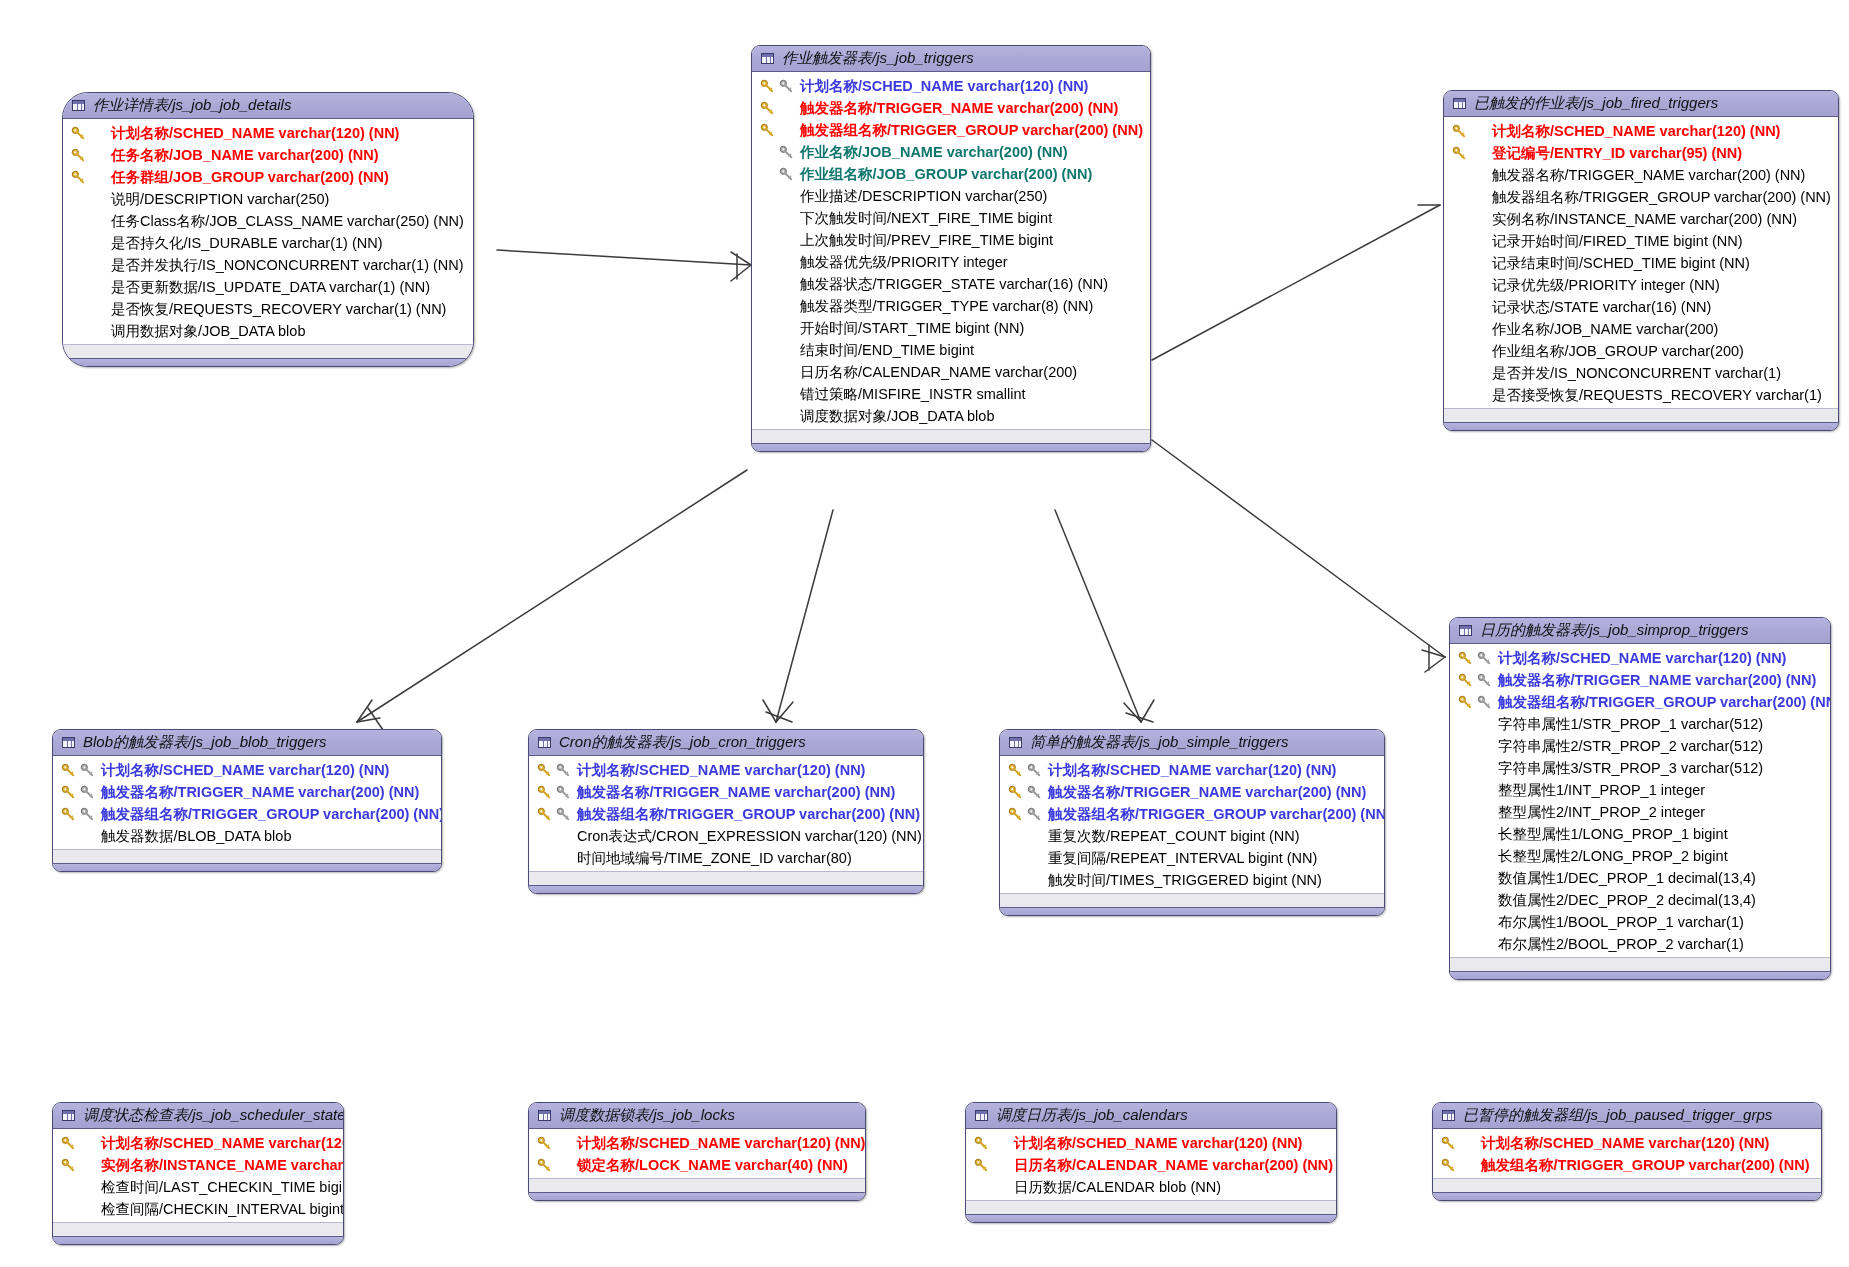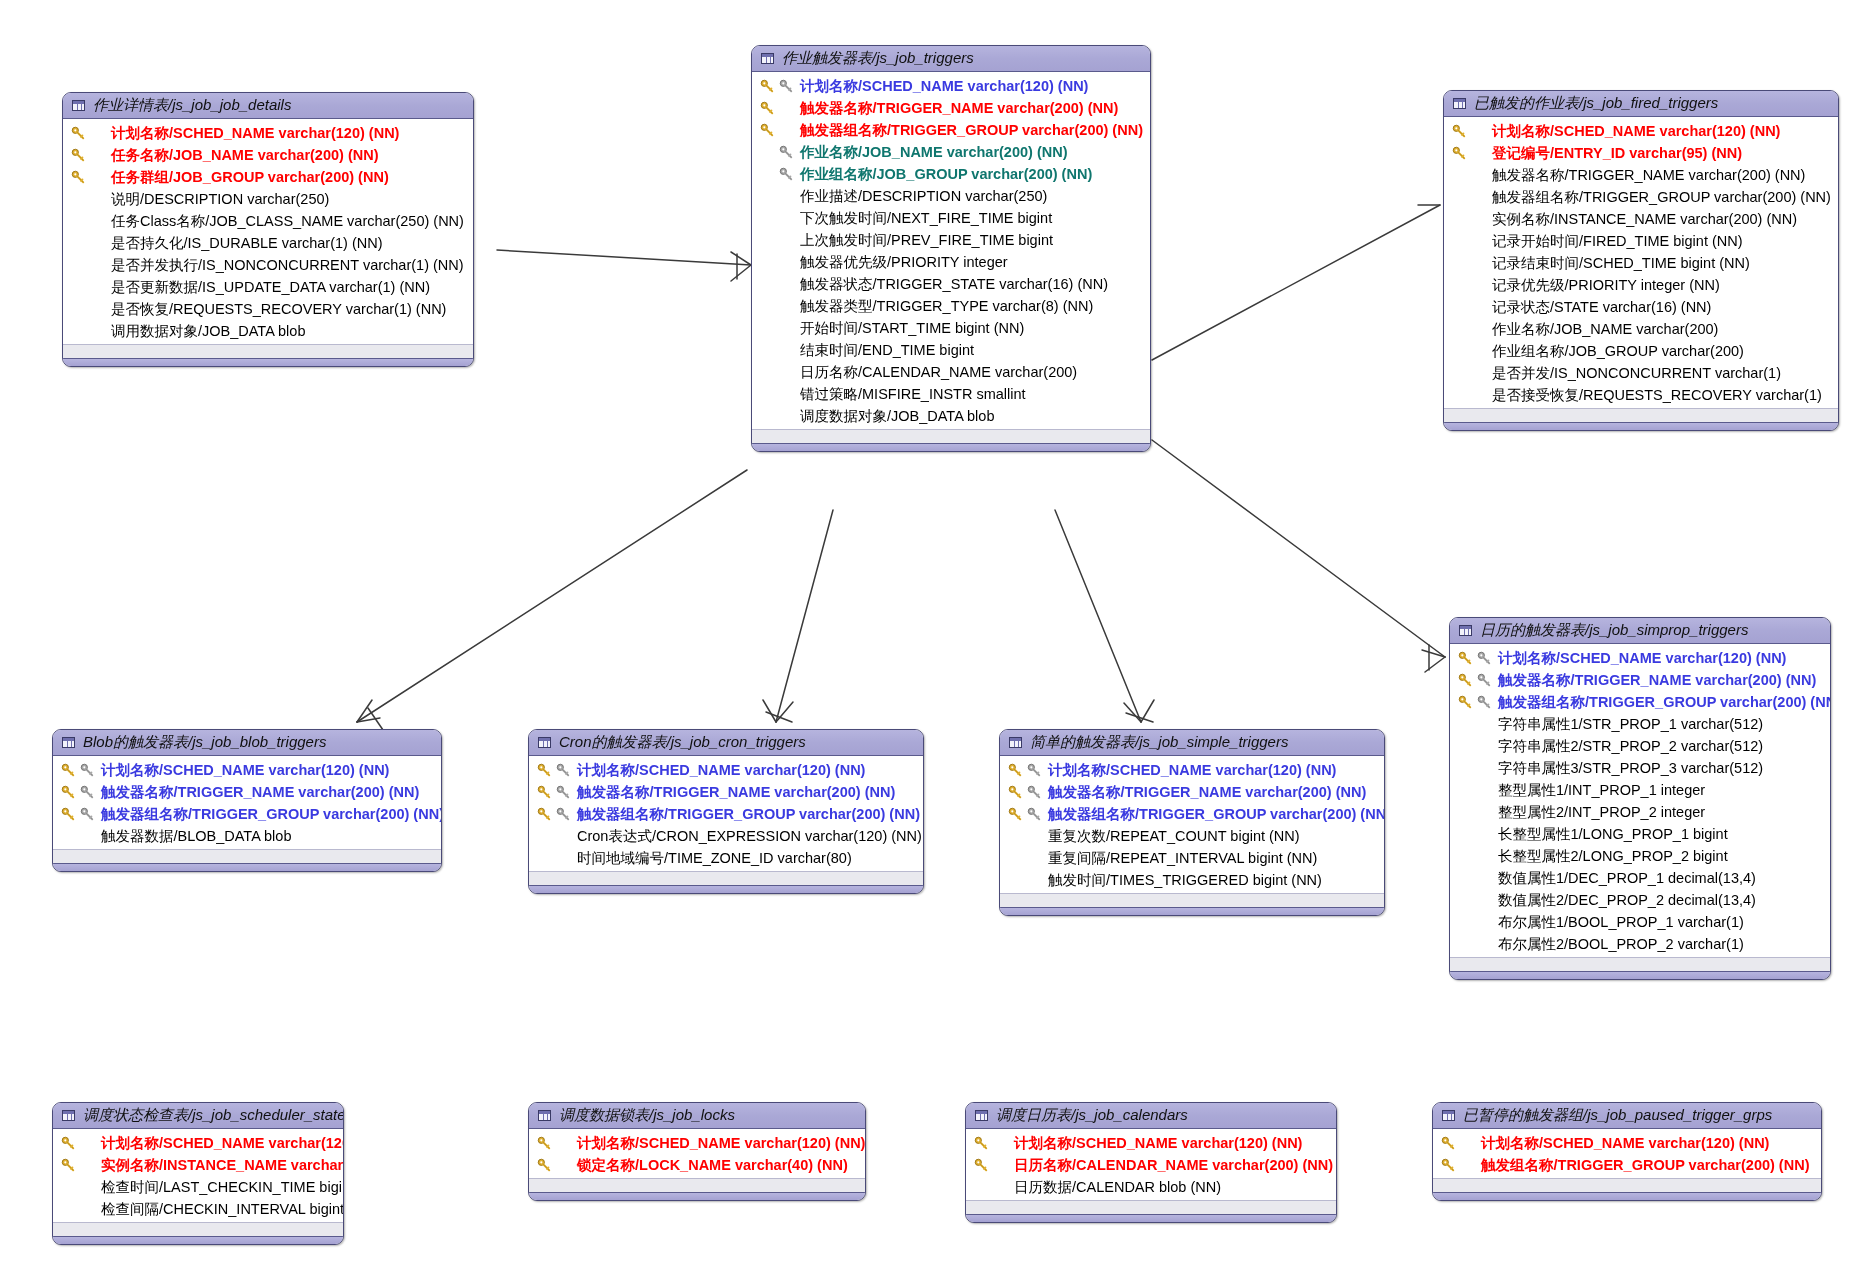--- a/index.html
+++ b/index.html
@@ -141,21 +141,21 @@
       <path d="M 1152,440 L 1445,657"></path>
       <path d="M 1445,657 L 1422,650"></path>
       <path d="M 1445,657 L 1425,672"></path>
       <path d="M 1429,645 L 1429,670"></path>
 
       <path d="M 1152,360 L 1440,205"></path>
       <path d="M 1440,205 L 1418,205"></path>
     </g>
   </svg>
 
-<div class="entity" style="left: 62px; top: 92px; width: 412px;">
+<div class="entity" style="left: 62px; top: 92px; width: 412px; border-radius: 26px;">
       <div class="ent-header">
         <span class="tbl-icon"></span>
         <span>作业详情表/js_job_job_details</span>
       </div>
       <div class="ent-body">
         <div class="col-row">
           <span class="keyslot">
             <svg class="keyicon" width="15" height="15" viewBox="0 0 16 16">
               <circle cx="4.6" cy="4.6" r="3.3" fill="#e0b030" stroke="#9c7410" stroke-width="1"></circle>
               <circle cx="4.6" cy="4.6" r="1.15" fill="#ffffff"></circle>

